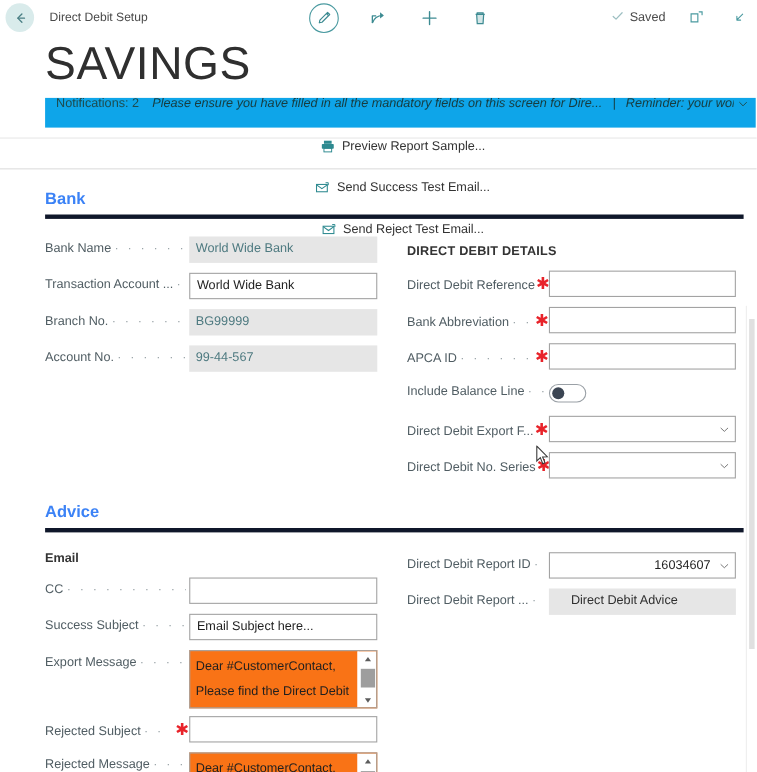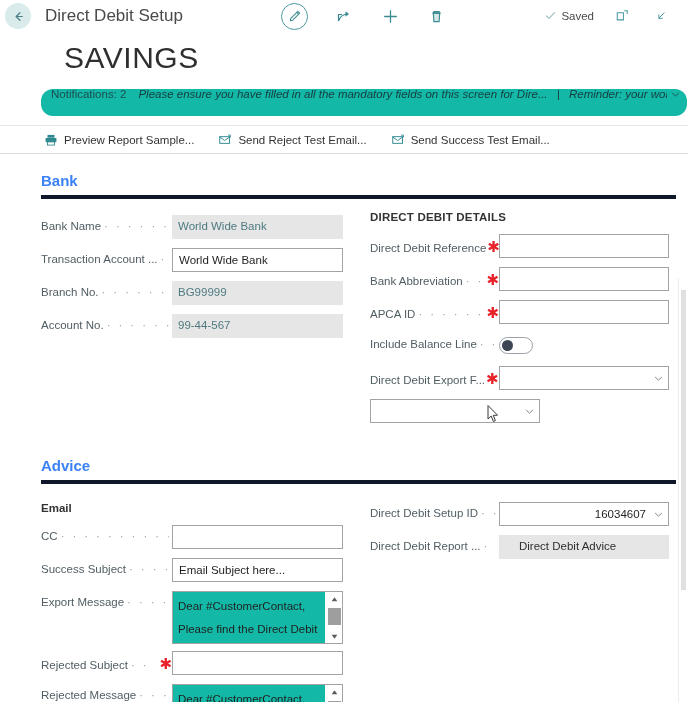--- a/index.html
+++ b/index.html
@@ -25,21 +25,21 @@
     width: 26px; height: 26px;
     margin-left: 5px;
     border-radius: 50%;
     background: #d9ebeb;
     display: flex; align-items: center; justify-content: center;
     flex: 0 0 auto;
   }
   .back-btn svg { display: block; }
   .page-caption {
     margin-left: 14px;
-    font-size: 17px;
+    font-size: 11px;
     color: #4a4a4a;
     white-space: nowrap;
   }
   .tb-icons {
     position: absolute;
     left: 281px;
     top: 0;
     height: 32px;
     display: flex;
     align-items: center;
@@ -50,55 +50,54 @@
     display: flex; align-items: center; justify-content: center;
     color: #3d8b92;
   }
   .tb-ico.circled {
     width: 27px; height: 27px;
     border: 1px solid #4a9aa0;
     border-radius: 50%;
   }
   .tb-right {
     position: absolute;
-    right: 18px; top: 0;
+    right: 7px; top: 0;
     height: 32px;
     display: flex;
     align-items: center;
     gap: 18px;
   }
   .saved {
     display: flex; align-items: center; gap: 4px;
     font-size: 11.5px; color: #4a4a4a;
   }
   .saved svg { color: #9dbfc2; }
   .tb-right .tb-ico { color: #4a9aa0; }
 
   
   .title {
-    margin: 6px 0 0 64px;
-    font-size: 30px;
+    margin: 6px 0 0 41px;
+    font-size: 42px;
     font-weight: 300;
     letter-spacing: 0.5px;
     color: #2f2f2f;
     line-height: 40px;
   }
 
   
   .notif {
     margin: 11px 0 0 41px;
     width: 646px;
     height: 27px;
-    background: #14b8a6;
+    background: #0ea5e9;
     display: flex;
     align-items: center;
     padding: 0 4px 17px 10px;
     font-size: 11.5px;
     overflow: hidden;
-    border-radius: 12px;
   }
   .notif-count { color: #1d4c4f; white-space: nowrap; }
   .notif-msgs {
     margin-left: 12px;
     font-style: italic;
     color: #173c3f;
     white-space: nowrap;
     overflow: hidden;
     flex: 1 1 auto;
   }
@@ -113,20 +112,21 @@
   
   .actionbar {
     margin: 9px 0 0 0;
     height: 29px;
     border-top: 1px solid #e8e8e8;
     border-bottom: 1px solid #dddddd;
     display: flex;
     align-items: center;
     padding-left: 44px;
     gap: 24px;
+    flex-direction: column;
   }
   .action {
     display: flex; align-items: center; gap: 6px;
     font-size: 11.5px; color: #333333;
     white-space: nowrap;
   }
   .action .ai { color: #2e8a90; display: flex; align-items: center; }
 
   
   .content { position: relative; }
@@ -246,21 +246,21 @@
     width: 11px; height: 11px;
     border-radius: 50%;
     background: #3b4553;
   }
 
   
   .mlbox {
     width: 100%;
     height: 53px;
     border: 1px solid #a3a3a3;
-    background: #14b8a6;
+    background: #f97316;
     position: relative;
     overflow: hidden;
   }
   .mlbox .lines {
     position: absolute;
     left: 0; top: 0; right: 17px; bottom: 0;
     padding: 3px 5px;
     font-size: 11.5px;
     color: #1f1f1f;
     line-height: 23px;
@@ -412,31 +412,31 @@
     <span>Preview Report Sample...</span>
   </div>
   <div class="action">
     <span class="ai">
       <svg width="14" height="14" viewBox="0 0 16 16" fill="none" stroke="#2e8a90" stroke-width="1.1">
         <rect x="2" y="4.2" width="11.2" height="7.6"></rect>
         <path d="M2 4.6 L7.6 8.6 L13.2 4.6"></path>
         <path d="M11.4 2.4 L14.2 2.4 L14.2 5" stroke-width="1"></path>
       </svg>
     </span>
-    <span>Send Reject Test Email...</span>
+    <span>Send Success Test Email...</span>
   </div>
   <div class="action">
     <span class="ai">
       <svg width="14" height="14" viewBox="0 0 16 16" fill="none" stroke="#2e8a90" stroke-width="1.1">
         <rect x="2" y="4.2" width="11.2" height="7.6"></rect>
         <path d="M2 4.6 L7.6 8.6 L13.2 4.6"></path>
         <path d="M11.4 2.4 L14.2 2.4 L14.2 5" stroke-width="1"></path>
       </svg>
     </span>
-    <span>Send Success Test Email...</span>
+    <span>Send Reject Test Email...</span>
   </div>
 </div>
 
 <div class="content">
 
   <div class="section-head">Bank</div>
 
   <div class="cols" style="height:240px;">
 
     <div class="col left" style="top:16px;">
@@ -475,21 +475,21 @@
         <div class="flabel">
           <span class="ltext">Account No.</span>
           <span class="leader">· · · · · · · · · · ·</span>
         </div>
         <div class="ctl">
           <div class="inp ro">99-44-567</div>
         </div>
       </div>
     </div>
 
-    <div class="col right" style="top:12px;">
+    <div class="col right" style="top:24px;">
       <div class="group-title caps">DIRECT DEBIT DETAILS</div>
 
       <div class="field">
         <div class="flabel">
           <span class="ltext">Direct Debit Reference</span>
           <span class="req">✱</span>
         </div>
         <div class="ctl">
           <div class="inp"></div>
         </div>
@@ -538,20 +538,24 @@
           <div class="inp drop"></div>
           <span class="chev-btn">
             <svg width="11" height="11" viewBox="0 0 16 16" fill="none" stroke="#6a6a6a" stroke-width="1.2">
               <path d="M3.5 6.2 L8 10.4 L12.5 6.2" stroke-linecap="round" stroke-linejoin="round"></path>
             </svg>
           </span>
         </div>
       </div>
 
       <div class="field">
+        <div class="flabel">
+          <span class="ltext">Direct Debit No. Series</span>
+          <span class="req">✱</span>
+        </div>
         <div class="ctl">
           <div class="inp drop"></div>
           <span class="chev-btn">
             <svg width="11" height="11" viewBox="0 0 16 16" fill="none" stroke="#6a6a6a" stroke-width="1.2">
               <path d="M3.5 6.2 L8 10.4 L12.5 6.2" stroke-linecap="round" stroke-linejoin="round"></path>
             </svg>
           </span>
         </div>
       </div>
     </div>
@@ -653,21 +657,21 @@
             </div>
           </div>
         </div>
       </div>
     </div>
 
     <div class="col right" style="top:18px;">
 
       <div class="field">
         <div class="flabel">
-          <span class="ltext">Direct Debit Setup ID</span>
+          <span class="ltext">Direct Debit Report ID</span>
           <span class="leader">· ·</span>
         </div>
         <div class="ctl">
           <div class="inp num">16034607</div>
           <span class="chev-btn">
             <svg width="11" height="11" viewBox="0 0 16 16" fill="none" stroke="#6a6a6a" stroke-width="1.2">
               <path d="M3.5 6.2 L8 10.4 L12.5 6.2" stroke-linecap="round" stroke-linejoin="round"></path>
             </svg>
           </span>
         </div>

